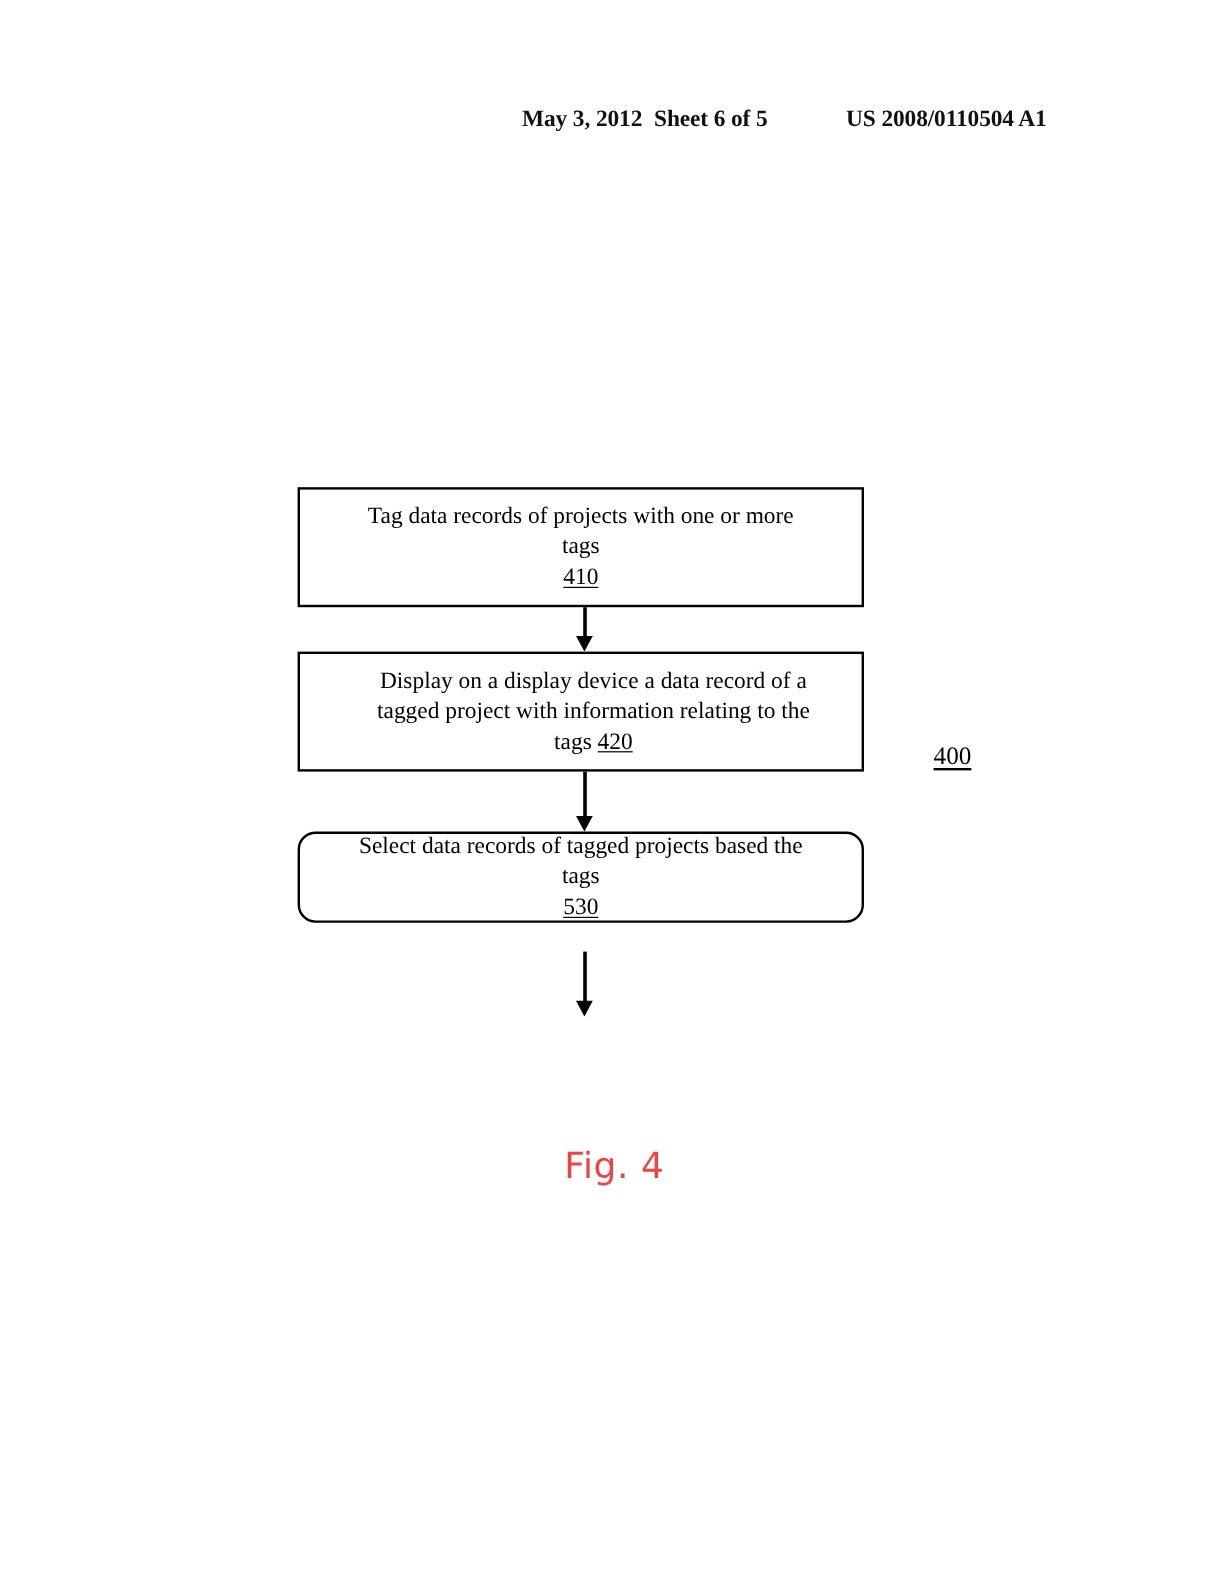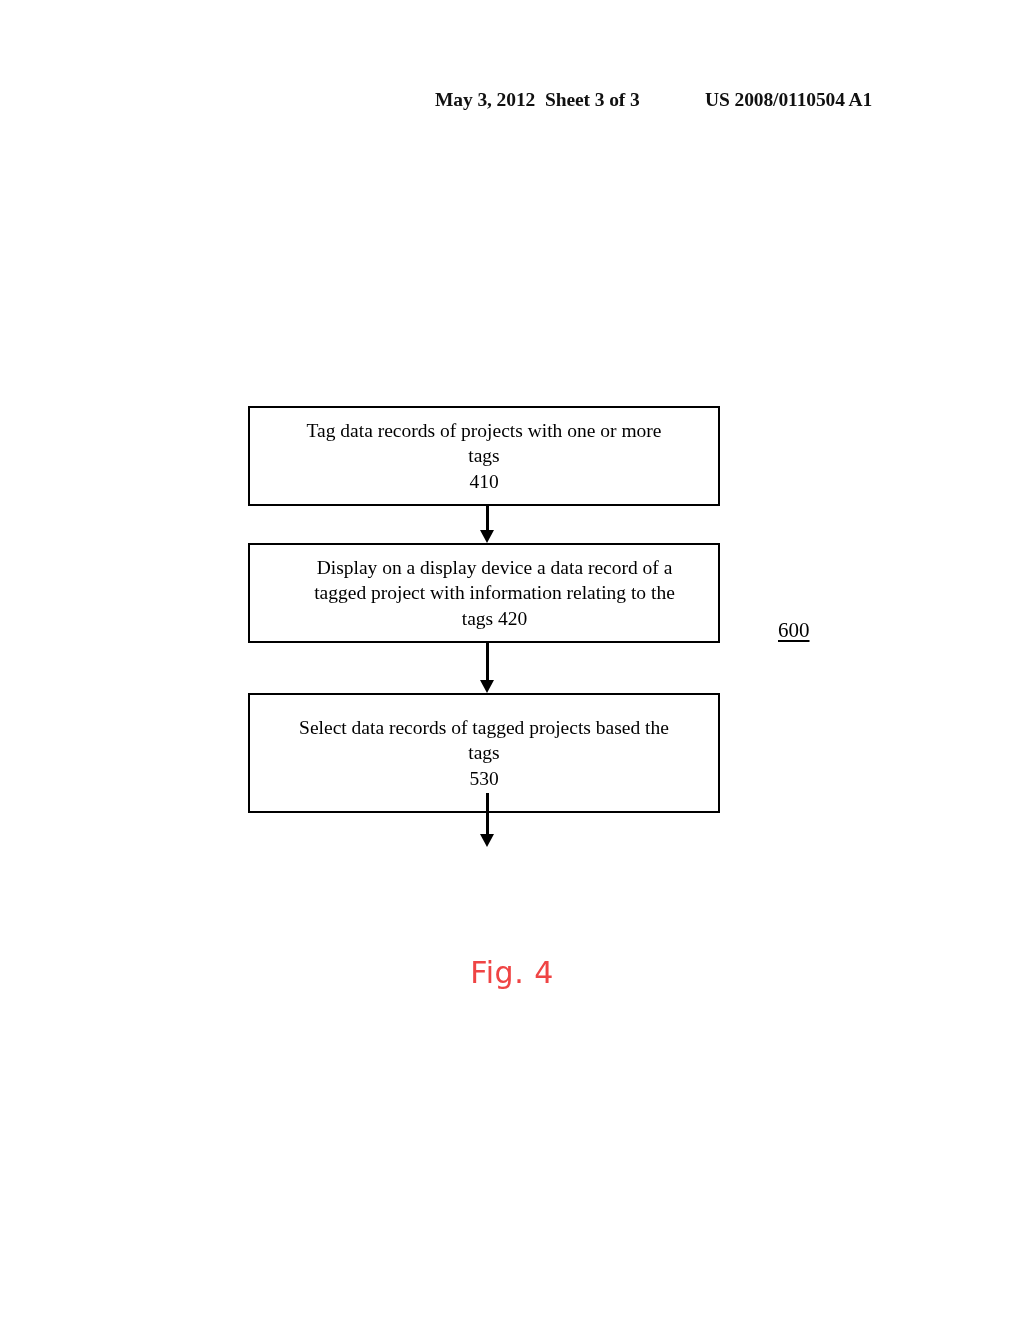--- a/index.html
+++ b/index.html
@@ -66,27 +66,28 @@
     text-align: center;
     font-size: 19.5px;
     line-height: 25.5px;
     font-family: "Liberation Serif", "DejaVu Serif", serif;
     color: #000000;
     padding: 0 8px;
     box-sizing: border-box;
     white-space: pre-line;
   }
   .flow-box .step-num {
+    text-decoration: underline;
     text-underline-offset: 2px;
     margin-top: 36px;
   }
 
   #box-410 { top: 406px; height: 100px; justify-content: center; }
   #box-420 { top: 543px; height: 100px; padding-left: 21px; }
-  #box-430 { top: 693px; height: 120px; }
+  #box-430 { top: 693px; height: 76px; border-radius: 15px; }
   #box-440 { top: 847px; height: 65px;  }
 
   
   .arrow {
     position: absolute;
     left: 478px;
     width: 20px;
   }
   .arrow .shaft {
     position: absolute;
@@ -137,21 +138,21 @@
     line-height: 36px;
     letter-spacing: 0.5px;
     color: #ef4444;
   }
 </style>
 </head>
 <body>
 
 <div class="page-header">
   <span class="hdr-seg hdr-date">May 3, 2012</span>
-  <span class="hdr-seg hdr-sheet">Sheet 3 of 3</span>
+  <span class="hdr-seg hdr-sheet">Sheet 6 of 5</span>
   <span class="hdr-seg hdr-num">US 2008/0110504 A1</span>
 </div>
 
 <div class="figure">
 
   <div class="flow-box" id="box-410">
     <span class="box-text"><span>Tag data records of projects with one or more
 tags
 </span><span class="step-num">410</span></span>
   </div>
@@ -177,17 +178,17 @@
 tags
 </span><span class="step-num">530</span></span>
   </div>
 
   <div class="arrow" id="arrow-3">
     <div class="shaft"></div>
     <div class="head"></div>
   </div>
 
 
-  <div class="ref-label">600</div>
+  <div class="ref-label">400</div>
 
   <div class="fig-caption">Fig. 4</div>
 
 </div>
 
 </body></html>

